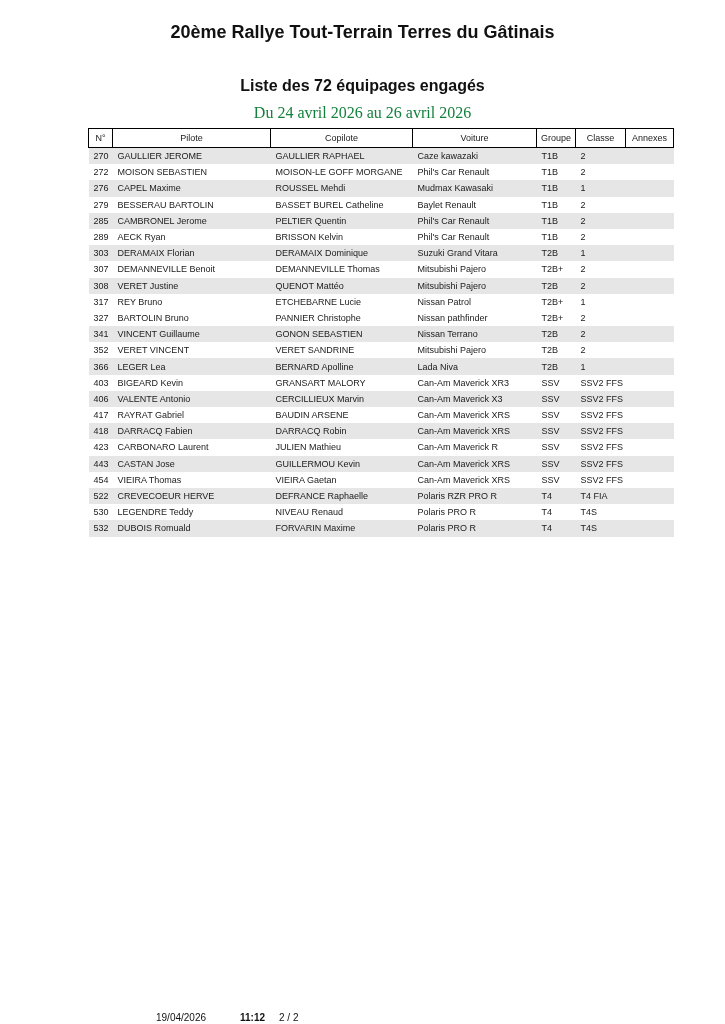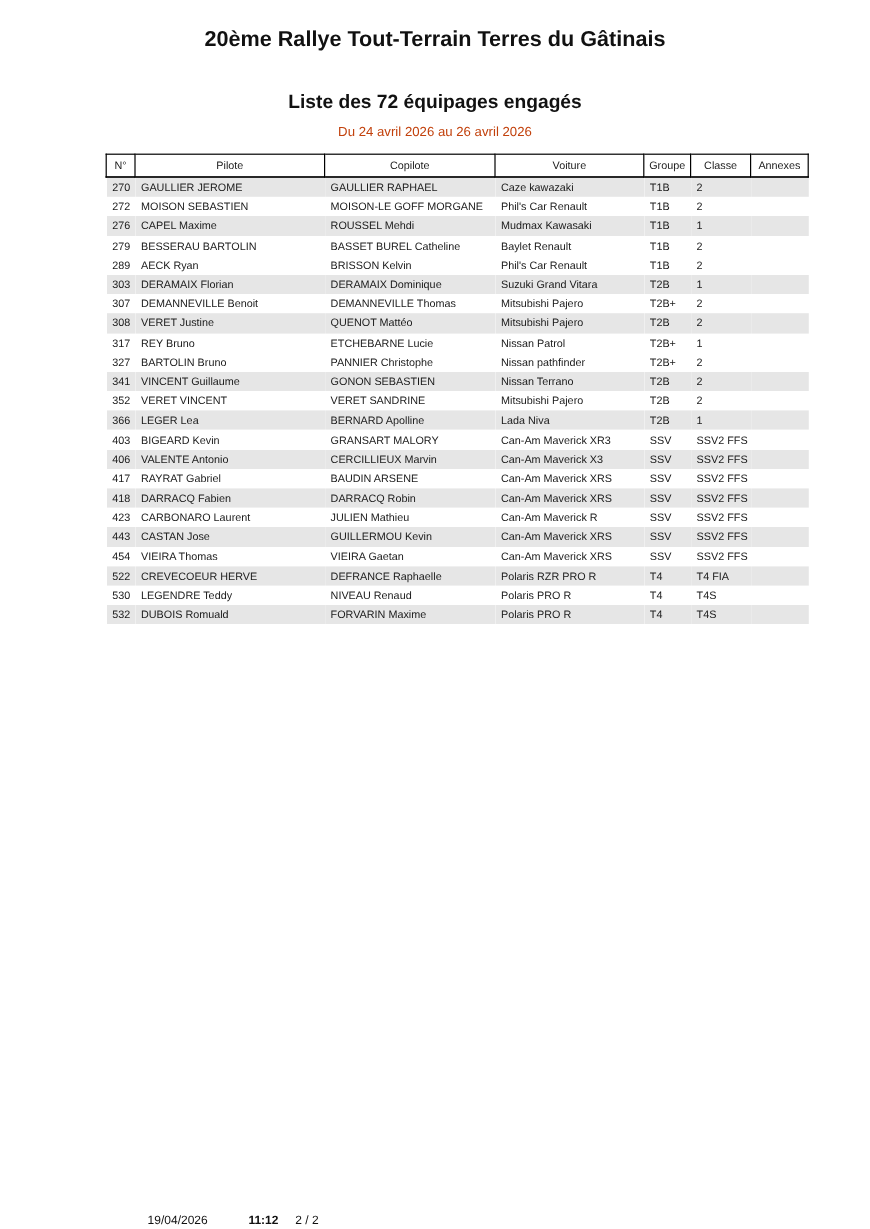--- a/index.html
+++ b/index.html
@@ -35,23 +35,24 @@
     font-size: 16px;
     font-weight: bold;
     color: #111111;
   }
   .doc-dates {
     position: absolute;
     top: 104px;
     left: 0;
     width: 100%;
     text-align: center;
-    font-size: 11px;
+    font-size: 16px;
     font-weight: normal;
-    color: #c2410c;
+    color: #15803d;
+    font-family: Liberation Serif, serif;
   }
   table.entry-table {
     position: absolute;
     top: 128px;
     left: 88px;
     width: 585px;
     border-collapse: collapse;
     table-layout: fixed;
     font-size: 9px;
     color: #1a1a1a;
@@ -81,21 +82,21 @@
   }
   .footer {
     position: absolute;
     top: 1008px;
     left: 0;
     width: 100%;
     height: 14px;
     font-size: 10px;
     color: #111111;
   }
-  .footer span { position: absolute; top: 4px; }
+  .footer span { position: absolute; top: 4px; margin-left: 33px; }
   .footer .f-date { left: 123px; }
   .footer .f-time { left: 207px; font-weight: bold; }
   .footer .f-page { left: 246px; }
 </style>
 </head>
 <body>
 
 <div class="page">
 
   <div class="doc-title">20ème Rallye Tout-Terrain Terres du Gâtinais</div>
@@ -155,20 +156,29 @@
         </tr>
         <tr>
           <td>279</td>
           <td>BESSERAU BARTOLIN</td>
           <td>BASSET BUREL Catheline</td>
           <td>Baylet Renault</td>
           <td>T1B</td>
           <td>2</td>
           <td></td>
         </tr>
+        <tr class="stripe">
+          <td>285</td>
+          <td>CAMBRONEL Jerome</td>
+          <td>PELTIER Quentin</td>
+          <td>Phil's Car Renault</td>
+          <td>T1B</td>
+          <td>2</td>
+          <td></td>
+        </tr>
         <tr>
           <td>289</td>
           <td>AECK Ryan</td>
           <td>BRISSON Kelvin</td>
           <td>Phil's Car Renault</td>
           <td>T1B</td>
           <td>2</td>
           <td></td>
         </tr>
         <tr class="stripe">

